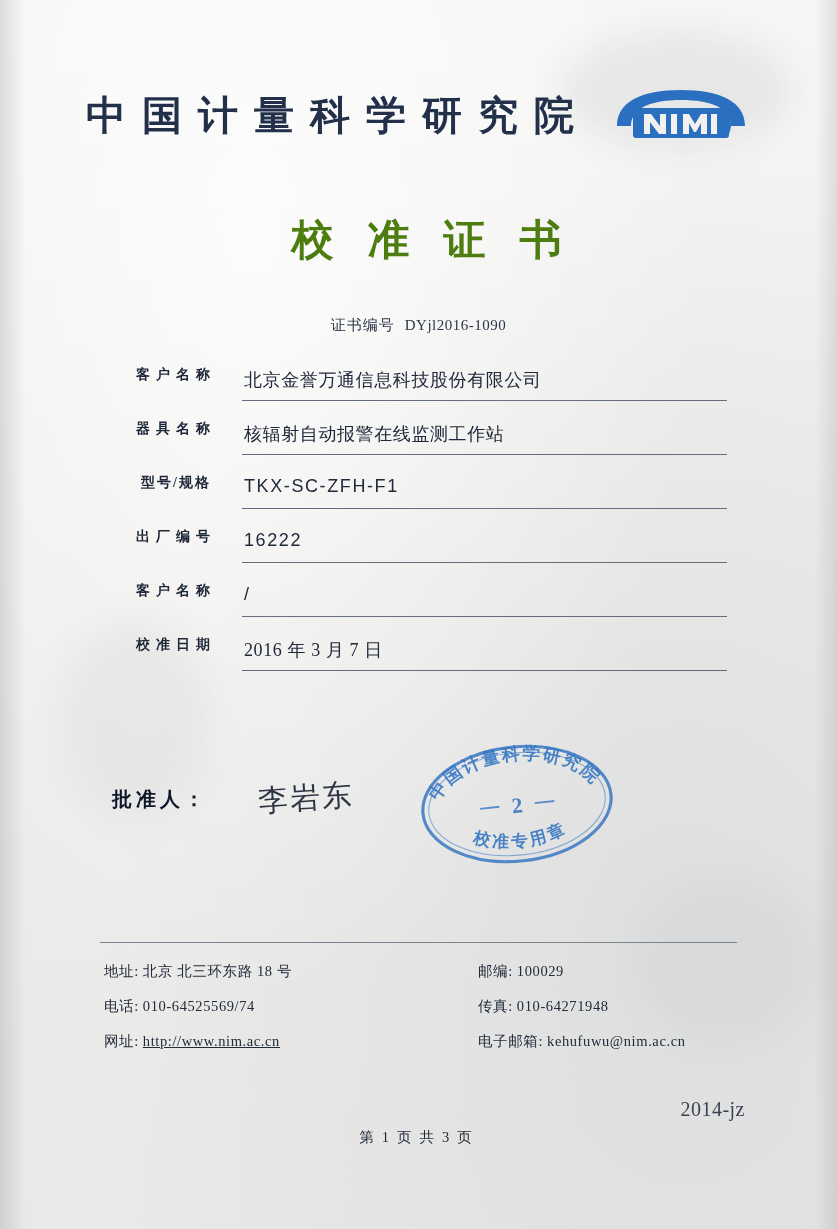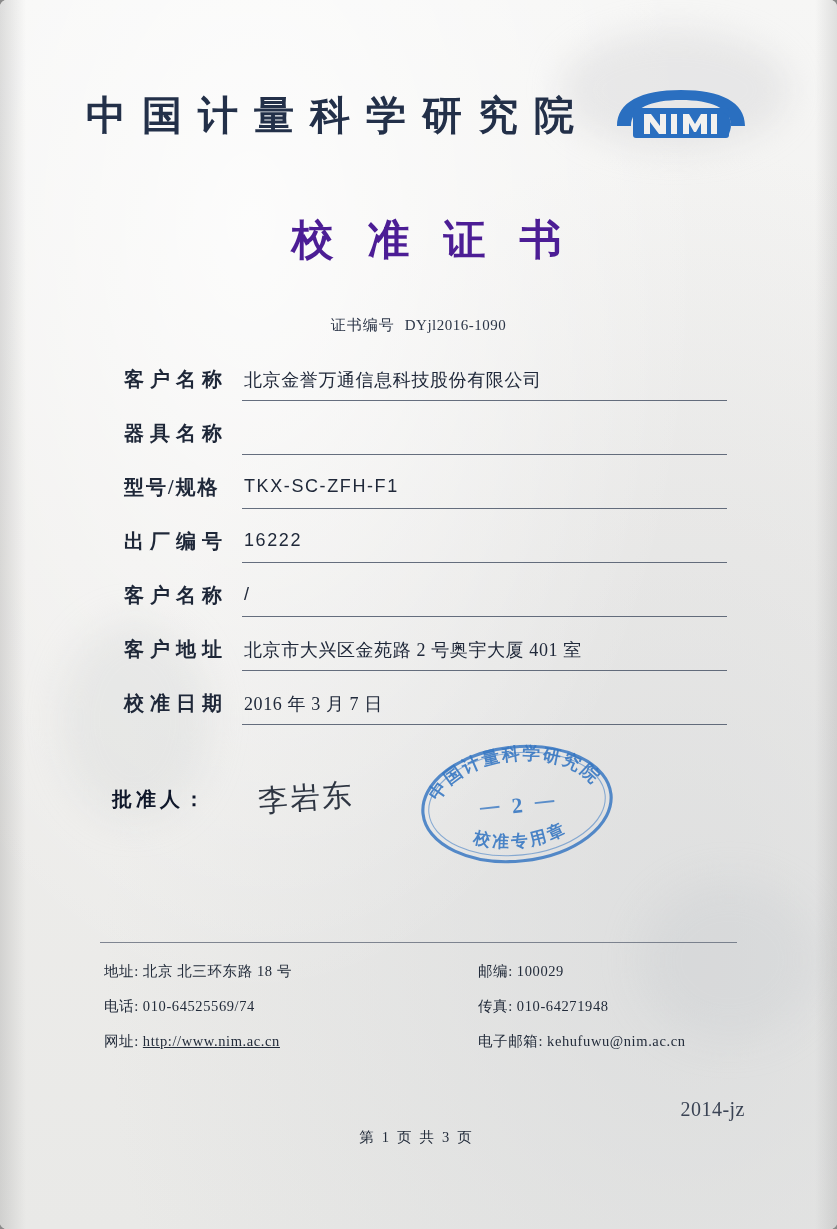--- a/index.html
+++ b/index.html
@@ -8,21 +8,20 @@
     background: #8a8a8a;
   }
   .page {
     position: relative;
     width: 837px;
     height: 1229px;
     background: #f2f1ef;
     overflow: hidden;
     font-family: "Liberation Serif", serif;
     color: #1b2330;
-    border-radius: 7px;
   }
   
   .paper-shade {
     position: absolute;
     inset: 0;
     background:
       radial-gradient(ellipse at 30% 18%, rgba(255,255,255,0.75) 0%, rgba(255,255,255,0) 55%),
       radial-gradient(ellipse at 82% 78%, rgba(210,212,214,0.55) 0%, rgba(255,255,255,0) 60%),
       linear-gradient(180deg, #f6f6f5 0%, #efeeec 45%, #e9e9e7 100%);
     pointer-events: none;
@@ -70,21 +69,21 @@
   .doc-title {
     position: absolute;
     top: 212px;
     left: 16px;
     right: 0;
     text-align: center;
     font-size: 42px;
     font-weight: 700;
     letter-spacing: 34px;
     text-indent: 34px;
-    color: #4c1d95;
+    color: #4d7c0f;
   }
 
   .cert-no {
     position: absolute;
     top: 292px;
     left: 0;
     right: 0;
     text-align: center;
     font-size: 15px;
     color: #2b3547;
@@ -102,28 +101,29 @@
     top: 358px;
     left: 112px;
     width: 615px;
   }
   .field-row {
     position: relative;
     height: 54px;
   }
   .field-label {
     position: absolute;
-    left: 12px;
+    left: 4px;
     top: 8px;
     width: 120px;
-    font-size: 20px;
+    font-size: 14px;
     font-weight: 700;
     color: #1e2738;
     letter-spacing: 6px;
     white-space: nowrap;
+    text-align: center;
   }
   .field-value {
     position: absolute;
     left: 132px;
     right: 0;
     top: 10px;
     font-size: 18px;
     color: #20293a;
     letter-spacing: 0.6px;
     white-space: nowrap;
@@ -272,40 +272,36 @@
   </div>
 
   <div class="fields">
     <div class="field-row">
       <div class="field-label">客户名称</div>
       <div class="field-value">北京金誉万通信息科技股份有限公司</div>
       <div class="field-rule"></div>
     </div>
     <div class="field-row">
       <div class="field-label">器具名称</div>
+      <div class="field-value">核辐射自动报警在线监测工作站</div>
       <div class="field-rule"></div>
     </div>
     <div class="field-row">
       <div class="field-label" style="letter-spacing:2px;">型号/规格</div>
       <div class="field-value mono">TKX-SC-ZFH-F1</div>
       <div class="field-rule"></div>
     </div>
     <div class="field-row">
       <div class="field-label">出厂编号</div>
       <div class="field-value mono">16222</div>
       <div class="field-rule"></div>
     </div>
     <div class="field-row">
       <div class="field-label">客户名称</div>
       <div class="field-value mono">/</div>
-      <div class="field-rule"></div>
-    </div>
-    <div class="field-row">
-      <div class="field-label">客户地址</div>
-      <div class="field-value">北京市大兴区金苑路 2 号奥宇大厦 401 室</div>
       <div class="field-rule"></div>
     </div>
     <div class="field-row">
       <div class="field-label">校准日期</div>
       <div class="field-value">2016 年 3 月 7 日</div>
       <div class="field-rule"></div>
     </div>
   </div>
 
   <div class="approver">批准人：</div>

